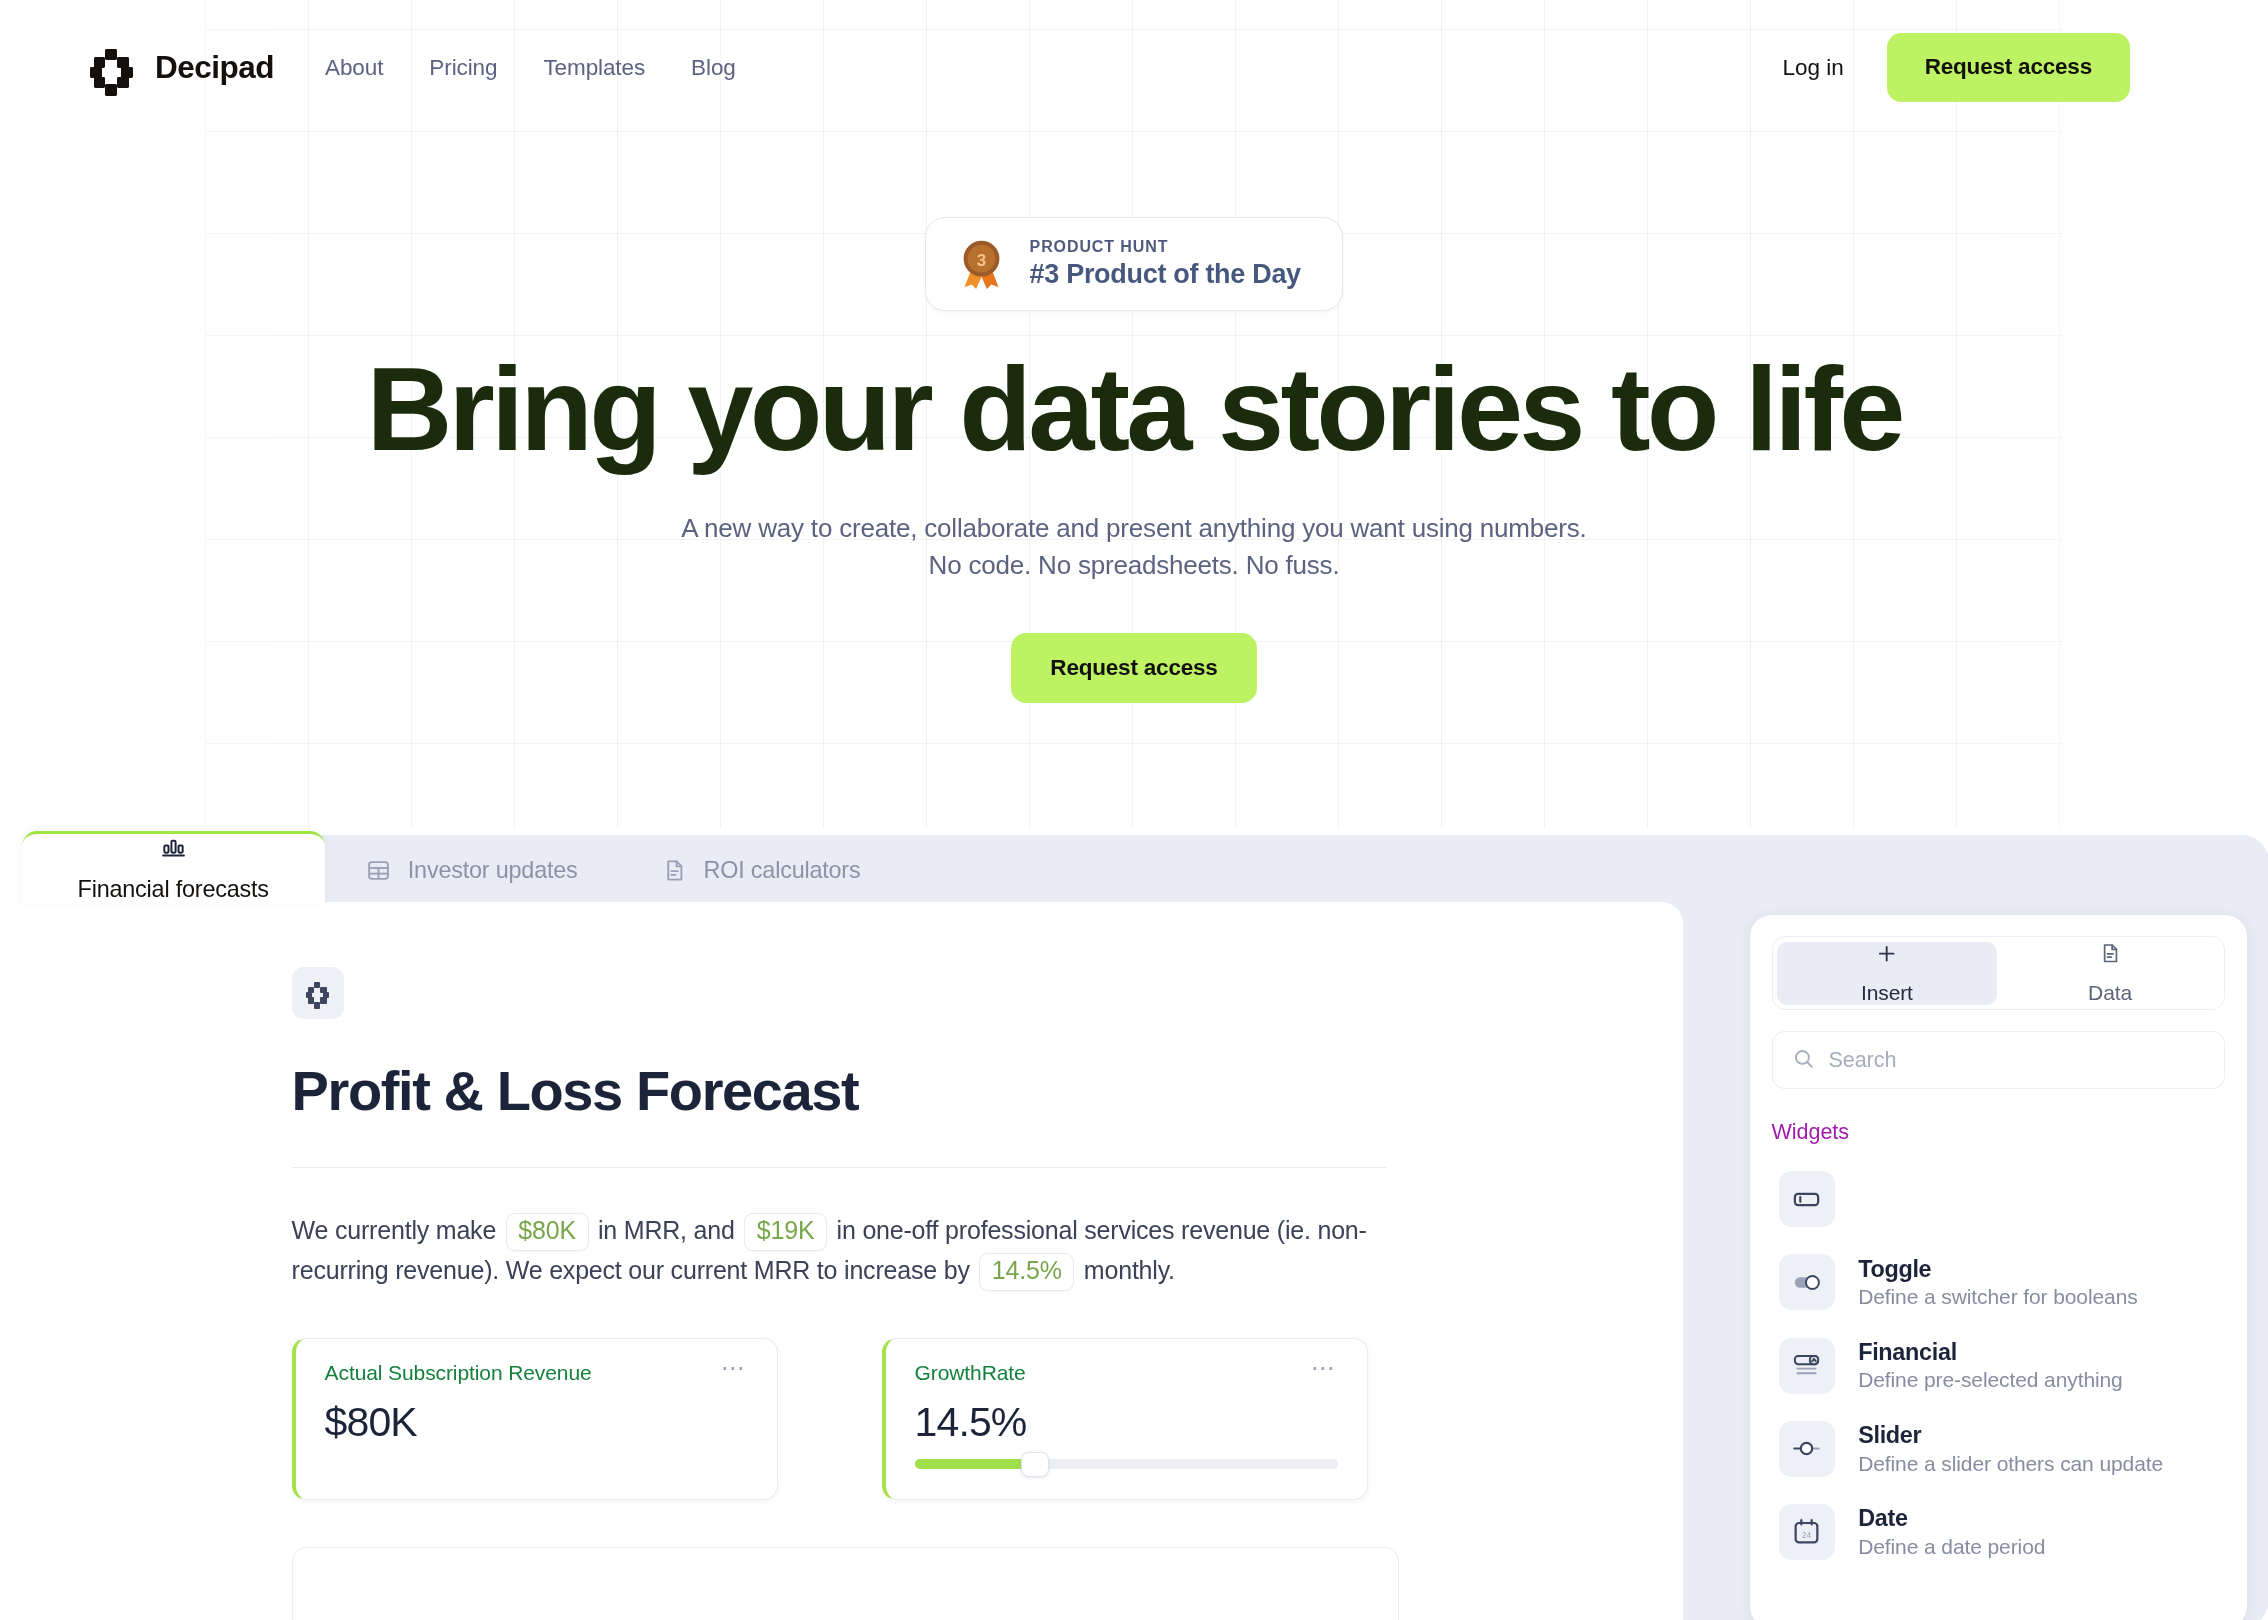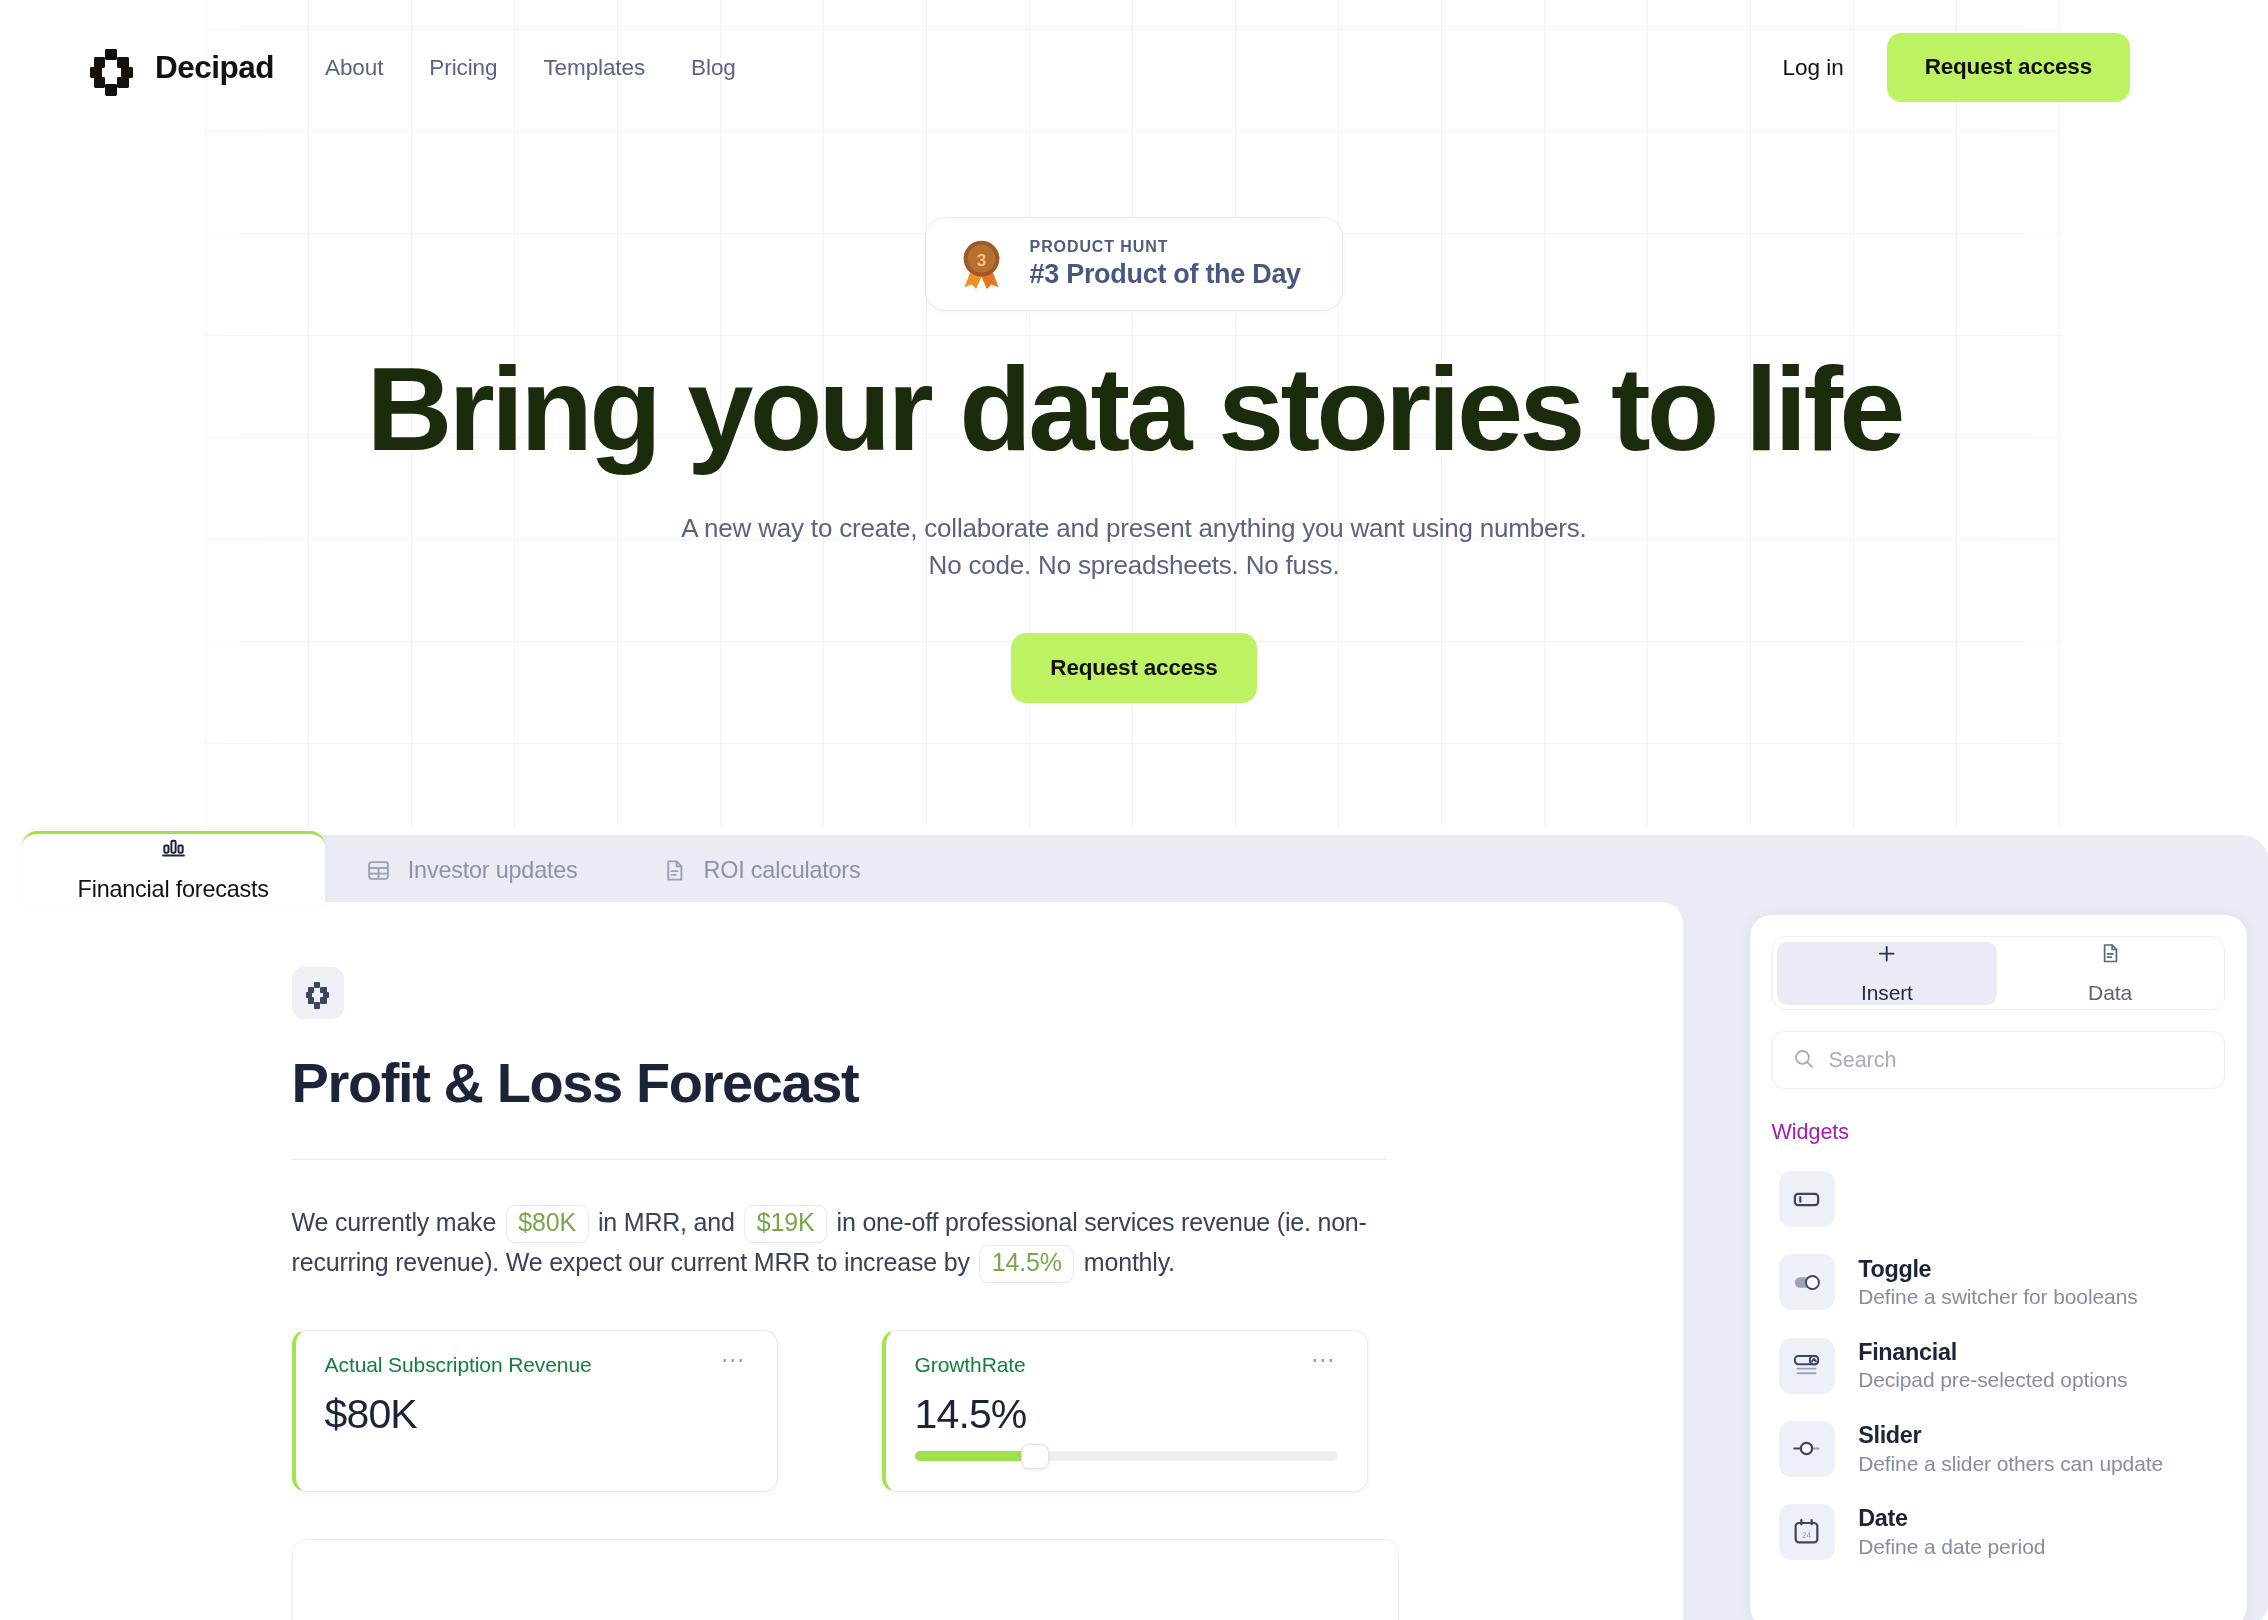--- a/index.html
+++ b/index.html
@@ -167,21 +167,21 @@
   }
   .doc-inner { padding: 65px 0 0 270px; }
   .doc-logo-btn {
     width: 52px; height: 52px; border-radius: 11.7px;
     background: #eef0f6; display: flex; align-items: center; justify-content: center;
     cursor: pointer;
   }
   .doc-logo-mark { position: relative; width: 23.4px; height: 23.4px; }
   .doc-logo-mark i { position: absolute; width: 6.3px; height: 6.3px; background: #3c4660; border-radius: 0.9px; }
   .doc-title {
-    margin-top: 31px;
+    margin-top: 39px;
     font-size: 56px; font-weight: 700; letter-spacing: -1.4px;
     color: #1b2438;
   }
   .doc-rule {
     margin-top: 44px; width: 1094px; height: 1.4px; background: #e8eaf0;
   }
   .doc-para {
     margin-top: 43px; width: 1107px;
     font-size: 25px; line-height: 1.54; letter-spacing: -0.2px;
     color: #3a4257;
@@ -498,21 +498,21 @@
               <svg width="31" height="31" viewBox="0 0 24 24" fill="none" stroke="#3c4660" stroke-width="1.5" stroke-linecap="round">
                 <rect x="3" y="4.6" width="18" height="6.4" rx="2.6"></rect>
                 <rect x="14.6" y="4.6" width="6.4" height="6.4" rx="2.6" fill="#e4e7f0"></rect>
                 <path d="M16.4 8.6 L17.8 7 L19.2 8.6" stroke-width="1.5"></path>
                 <line x1="5" y1="14.4" x2="19" y2="14.4" stroke="#9aa2b5"></line>
                 <line x1="5" y1="18" x2="19" y2="18" stroke="#9aa2b5"></line>
               </svg>
             </span>
             <span class="w-txt">
               <span class="w-name">Financial</span>
-              <span class="w-desc">Decipad pre-selected options</span>
+              <span class="w-desc">Define pre-selected anything</span>
             </span>
           </div>
 
           <div class="widget-item">
             <span class="w-ico">
               <svg width="31" height="31" viewBox="0 0 24 24" fill="none" stroke="#3c4660" stroke-width="1.7" stroke-linecap="round">
                 <line x1="2.6" y1="12" x2="7.4" y2="12"></line>
                 <line x1="16.6" y1="12" x2="21.4" y2="12" stroke="#9aa2b5"></line>
                 <circle cx="12" cy="12" r="4.4" fill="#ffffff"></circle>
               </svg>

